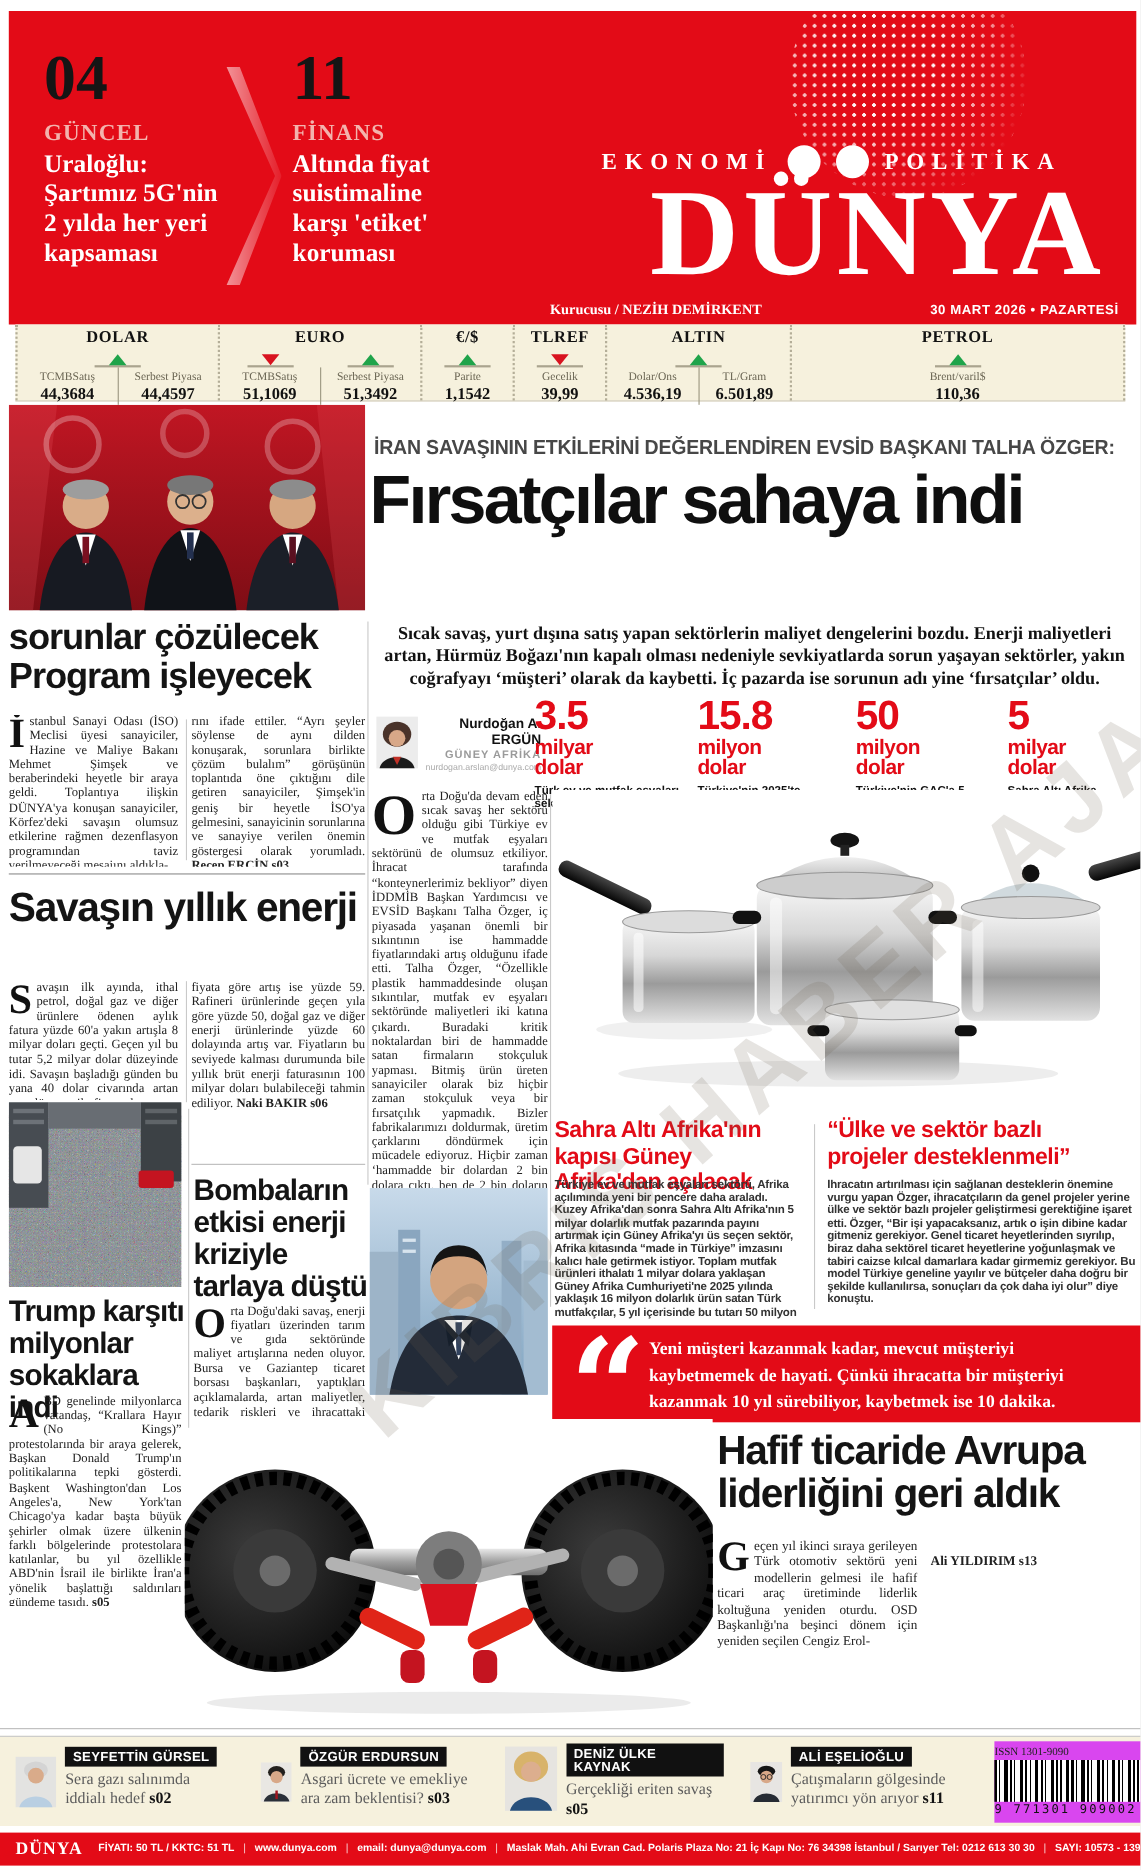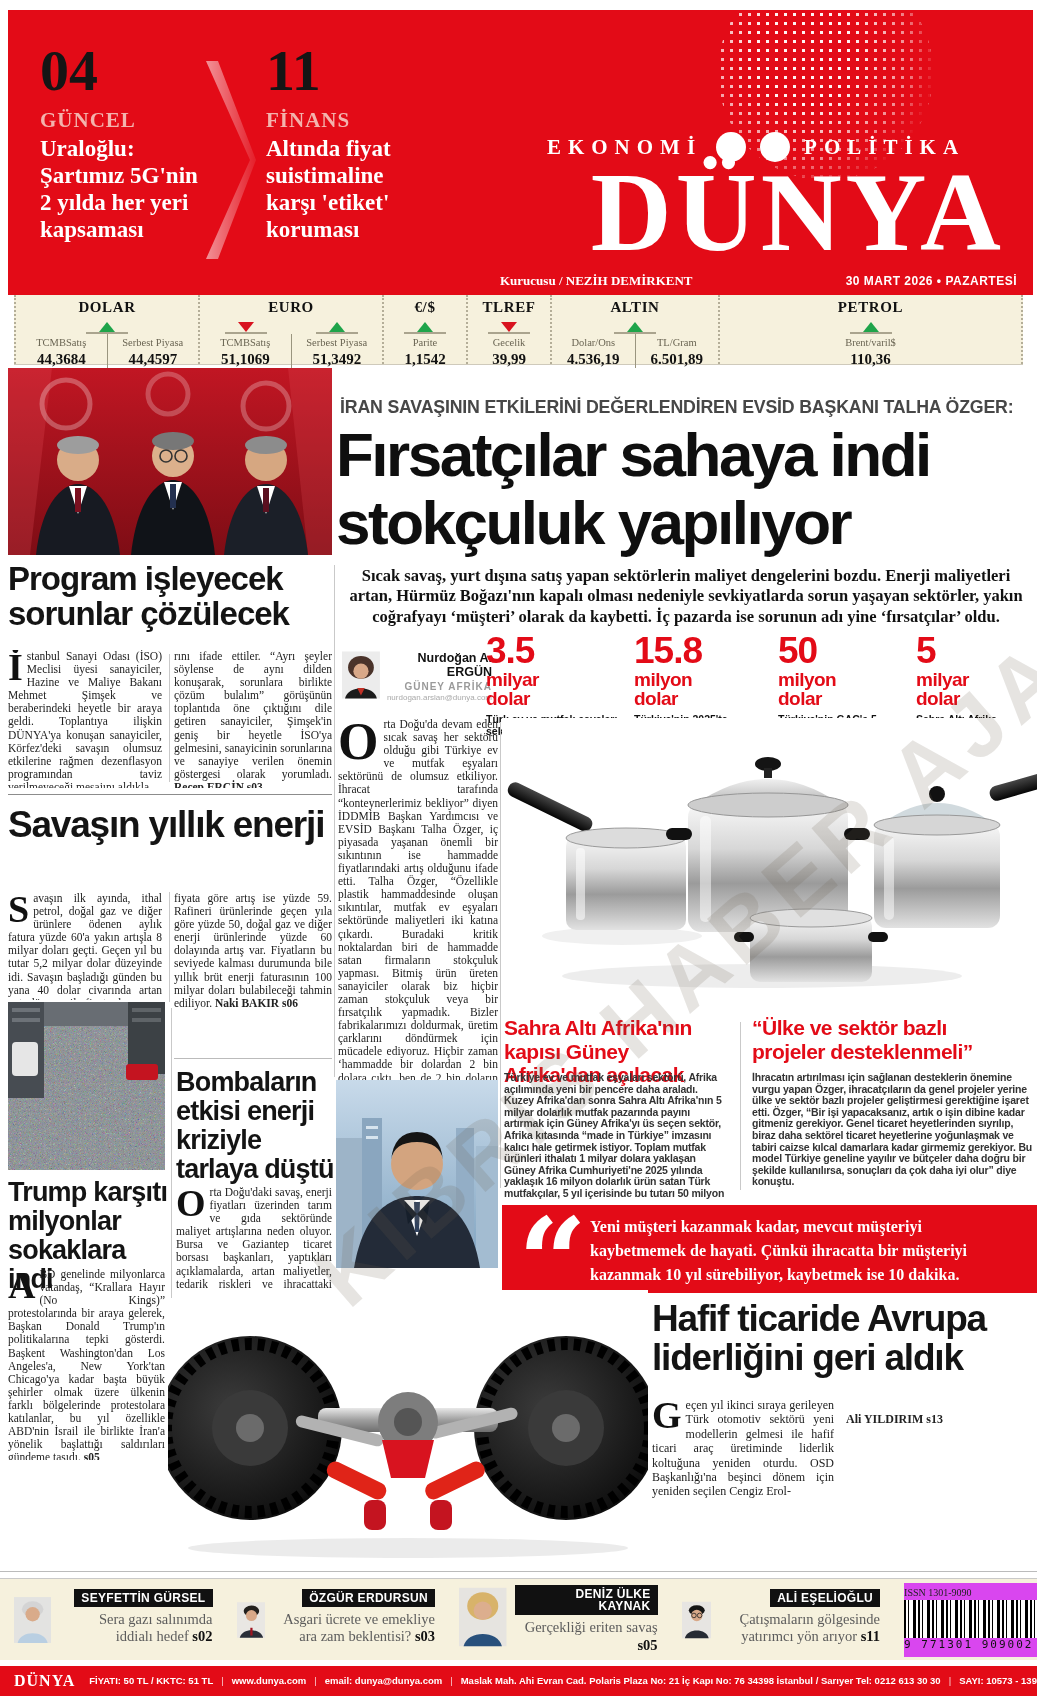--- a/index.html
+++ b/index.html
@@ -59,21 +59,21 @@
   #byname{font:700 12.5px/1.1 "Liberation Sans",sans-serif;color:#111;}
   #byloc{font:700 10px/1.3 "Liberation Sans",sans-serif;color:#9a9a9a;letter-spacing:1px;}
   #bymail{font:400 8px/1.3 "Liberation Sans",sans-serif;color:#aaa;}
   
   #qbox{background:#e30b17;color:#fff;}
   #qmark{font:700 120px/0.52 "DejaVu Serif",serif;color:#fff;}
   #qtext{font:700 16px/1.5 "Liberation Serif",serif;}
   
   #astrip{left:0;top:1578px;width:1037px;height:82px;background:#f6f1dd;border-top:1px solid #c9c9c9;
           display:flex;align-items:center;padding-left:14px;box-sizing:border-box;gap:24px;}
-  .abox{display:flex;gap:8px;width:212px;text-align:right;}
+  .abox{display:flex;gap:8px;width:212px;}
   .aname{display:inline-block;background:#111;color:#fff;font:700 12px/1 "Liberation Sans",sans-serif;
          padding:3px 7px;letter-spacing:.3px;}
   .ateaser{font:400 14.5px/1.18 "Liberation Serif",serif;color:#5c5c5c;margin-top:4px;}
   .ateaser b{color:#111;}
   #bcbox{background:#d946ef;width:142px;height:74px;padding:3px 0;box-sizing:border-box;}
   #issn{font:400 10px/1.4 "Liberation Serif",serif;color:#222;text-align:left;}
   #bars{height:38px;background:repeating-linear-gradient(90deg,#000 0 2px,#fff 2px 4px,#000 4px 5px,#fff 5px 9px,#000 9px 12px,#fff 12px 14px);}
   #bdig{font:400 11px/1.3 "DejaVu Sans Mono",monospace;color:#111;letter-spacing:2px;}
   
   #ftr{left:0;top:1666px;width:1037px;height:30px;background:#e30b17;color:#fff;display:flex;
@@ -214,21 +214,20 @@
           <div class="gcell">
             <div class="glabel">Brent/varil$</div>
             <div class="gval">110,36</div>
           </div>
         </div>
     </div>
   </div>
 
   <div id="kicker" class="abs" style="left:340px;top:398px;">İRAN SAVAŞININ ETKİLERİNİ DEĞERLENDİREN EVSİD BAŞKANI TALHA ÖZGER:</div>
   <div class="abs hl" style="left:336px;top:424px;width:700px;">Fırsatçılar sahaya indi</div>
-  <div class="abs hl" style="left:336px;top:492px;width:700px;">stokçuluk yapılıyor</div>
   <div id="deck" class="abs" style="left:348px;top:566px;width:676px;">Sıcak savaş, yurt dışına satış yapan sektörlerin maliyet dengelerini bozdu. Enerji maliyetleri artan, Hürmüz Boğazı'nın kapalı olması nedeniyle sevkiyatlarda sorun yaşayan sektörler, yakın coğrafyayı ‘müşteri’ olarak da kaybetti. İç pazarda ise sorunun adı yine ‘fırsatçılar’ oldu.</div>
 
   <div class="abs" style="left:342px;top:644px;width:150px;display:flex;gap:7px;">
     <svg width="50" height="62" viewBox="0 0 50 62">
       <rect width="50" height="62" fill="#ececec"></rect>
       <ellipse cx="25" cy="21" rx="17" ry="15" fill="#4a332a"></ellipse>
       <circle cx="25" cy="26" r="10" fill="#d8a888"></circle>
       <path d="M4,62 C8,44 42,44 46,62 Z" fill="#1b1b1b"></path>
       <polygon points="20,48 30,48 25,58" fill="#c03026"></polygon>
     </svg>
@@ -343,22 +342,22 @@
       <rect x="162" y="116" width="6" height="24" fill="#23304f"></rect>
 
     <circle cx="258" cy="92" r="21" fill="#d6a781"></circle>
       <ellipse cx="258" cy="77" rx="21" ry="9" fill="#8c8c8c"></ellipse>
     <path d="M216,187 C222,132 244,116 258,116 C272,116 294,132 300,187 Z" fill="#1b1f28"></path>
     <polygon points="249,118 267,118 258,146" fill="#fff"></polygon>
       <rect x="255" y="120" width="6" height="24" fill="#5a1020"></rect>
   </svg>
 
   <div class="abs at1" style="left:8px;top:562px;width:326px;">
+    <div>sorunlar çözülecek</div>
     <div>Program işleyecek</div>
-    <div>sorunlar çözülecek</div>
   </div>
   <div class="abs body" style="left:8px;top:650px;width:154px;height:138px;">
     <span class="dc">İ</span><span>stanbul Sanayi Odası (İSO) Meclisi üyesi sanayiciler, Hazine ve Maliye Bakanı Mehmet Şimşek ve beraberindeki heyetle bir araya geldi. Toplantıya ilişkin DÜNYA'ya konuşan sanayiciler, Körfez'deki savaşın olumsuz etkilerine rağmen dezenflasyon programından taviz verilmeyeceği mesajını aldıkla-</span>
   </div>
   <div class="abs body" style="left:174px;top:650px;width:158px;height:138px;">
     <span>rını ifade ettiler. “Ayrı şeyler söylense de aynı dilden konuşarak, sorunlara birlikte çözüm bulalım” görüşünün toplantıda öne çıktığını dile getiren sanayiciler, Şimşek'in geniş bir heyetle İSO'ya gelmesini, sanayicinin sorunlarına ve sanayiye verilen önemin göstergesi olarak yorumladı.</span> <b class="sig">Recep ERÇİN s03</b>
   </div>
   <div class="abs hr" style="left:8px;top:794px;width:324px;"></div>
 
   <div class="abs at2" style="left:8px;top:806px;width:330px;">

